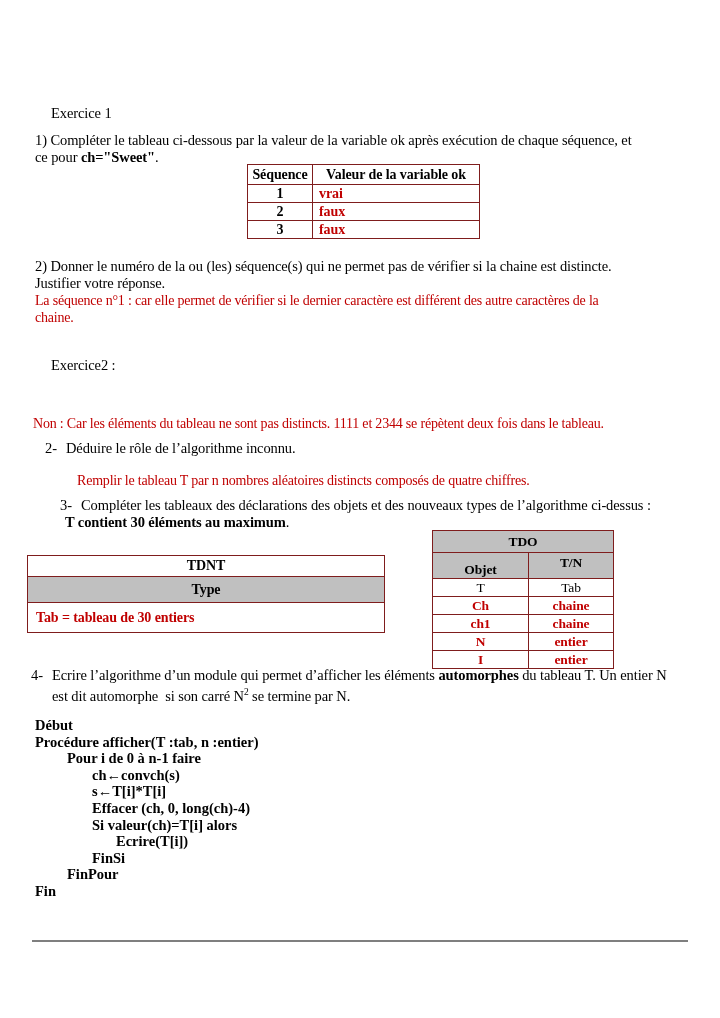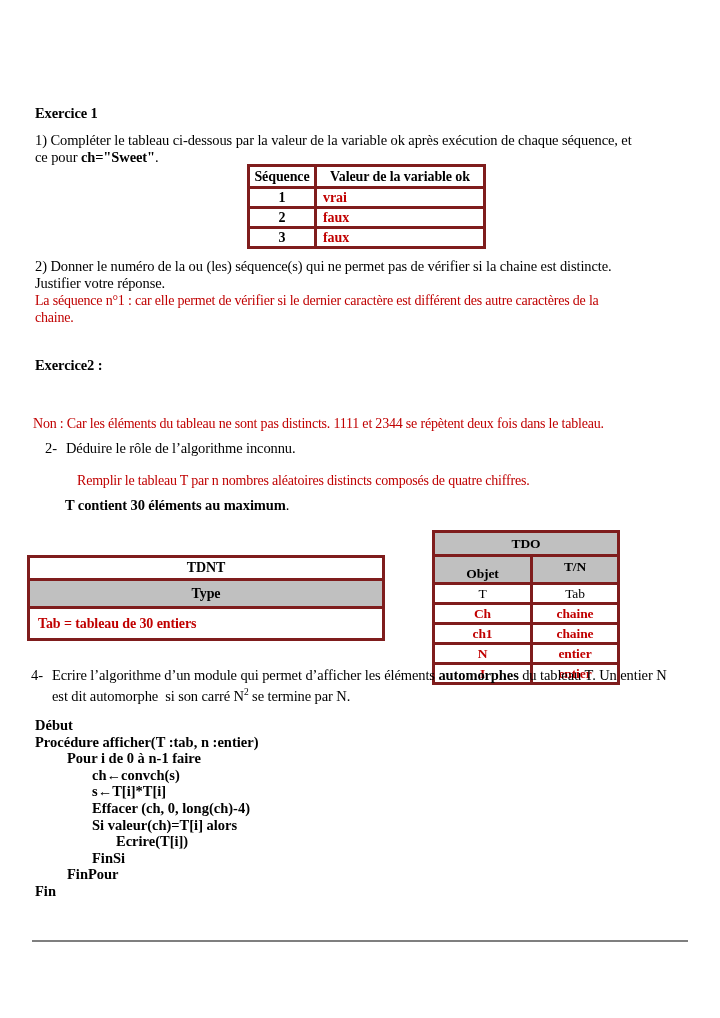--- a/index.html
+++ b/index.html
@@ -2,21 +2,21 @@
 <html style="--answer-red: #c00000; --table-header-gray: #c0c0c0; --footer-line: #7f7f7f;"><head>
 <meta charset="utf-8">
 <style>
   html,body{margin:0;padding:0;background:#ffffff;}
   .page{
     position:relative;width:720px;height:1018px;background:#ffffff;
     font-family:"Liberation Serif", serif;font-size:14.5px;color:#000;
     line-height:17px;overflow:hidden;letter-spacing:-0.1px;
   }
   .abs{position:absolute;}
-  .bold{font-weight:bold;}
+  .bold{font-weight:normal;margin-left:16px;}
   .nowrap{white-space:pre;}
   .red{color:var(--answer-red);font-weight:normal;}
   .ansline{font-size:14px;letter-spacing:-0.2px;white-space:pre;}
 
   
   .ex1-title{left:35px;top:105px;}
   .ex1-q1{left:35px;top:132px;}
   .seq-table{left:247px;top:164px;}
   .ex1-q2{left:35px;top:258px;}
   .ex1-ans{left:35px;top:292px;}
@@ -31,21 +31,21 @@
   .item4{left:31px;top:665px;line-height:20.5px;}
   .code{left:35px;top:717px;line-height:16.6px;font-weight:bold;letter-spacing:0;}
   .footer-line{left:32px;top:940px;width:656px;height:0;border-top:2px solid var(--footer-line);}
 
   
   .item .num{display:inline-block;width:21px;}
   .item .cont{padding-left:21px;}
 
   
   table{border-collapse:collapse;}
-  td{border:3px solid #7f1d1d;padding:0;}
+  td{border:1px solid #7f1d1d;padding:0;}
   .gray{background:var(--table-header-gray);}
   .c{text-align:center;}
 
   
   .seq-table{font-size:14px;line-height:16px;}
   .seq-table td.col-seq{width:64px;}
   .seq-table td.col-val{width:160px;}
   .seq-table tr.hrow td{height:19px;font-weight:bold;}
   .seq-table tr.drow td{height:17px;}
   .seq-table .num-cell{font-weight:bold;text-align:center;}
@@ -124,20 +124,21 @@
   <div class="abs ex2-title bold">Exercice2 :</div>
 
 
   <div class="abs ans1 red ansline">Non : Car les éléments du tableau ne sont pas distincts. 1111 et 2344 se répètent deux fois dans le tableau.</div>
 
   <div class="abs item item2 nowrap"><span class="num">2-</span><span>Déduire le rôle de l’algorithme inconnu.</span></div>
 
   <div class="abs ans2 red ansline">Remplir le tableau T par n nombres aléatoires distincts composés de quatre chiffres.</div>
 
   <div class="abs item item3">
+    <div class="nowrap"><span class="num bold">3-</span><span>Compléter les tableaux des déclarations des objets et des nouveaux types de l’algorithme ci-dessus :</span></div>
     <div class="cont nowrap"><b>T contient 30 éléments au maximum</b><span>.</span></div>
   </div>
 
   <table class="abs tdo-table">
     <tbody>
         <tr class="t-title">
       <td colspan="2" class="gray">TDO</td>
     </tr>
     <tr class="t-head">
       <td class="col-objet gray vb">Objet</td>

